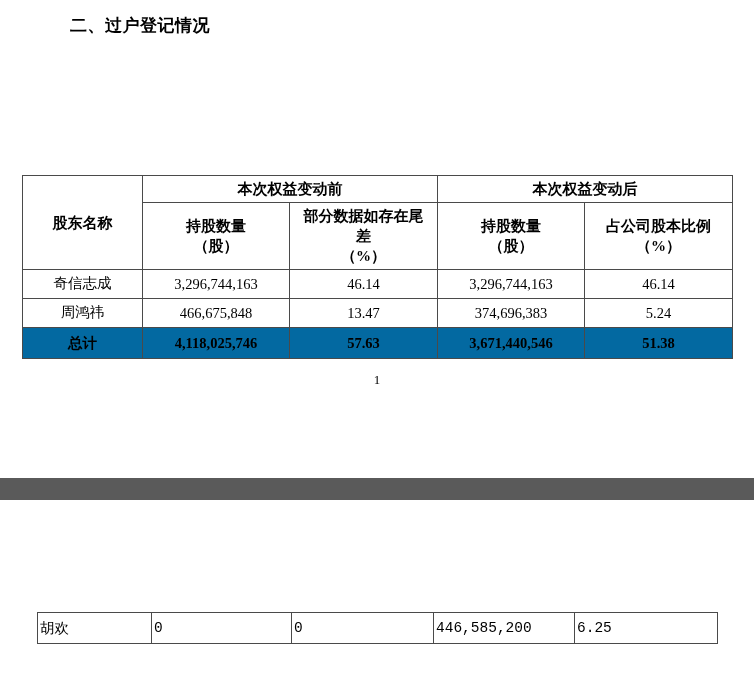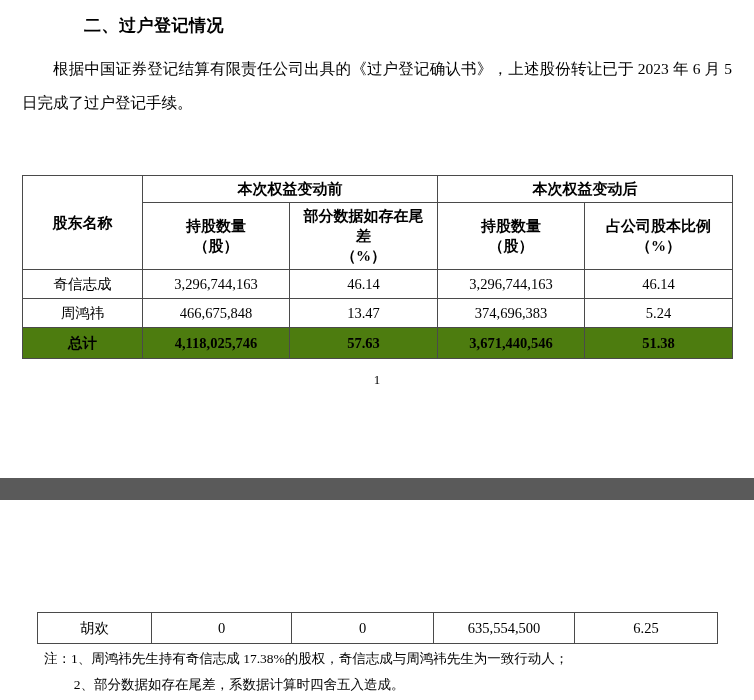--- a/index.html
+++ b/index.html
@@ -14,21 +14,21 @@
     font-family: "Liberation Serif", "DejaVu Serif", serif;
     color: #000000;
     overflow: hidden;
   }
   .page {
     position: absolute;
     inset: 0;
   }
   .section-title {
     position: absolute;
-    left: 84px;
+    left: 70px;
     top: 14px;
     font-size: 17px;
     font-weight: bold;
     letter-spacing: 0.5px;
   }
   .para {
     position: absolute;
     left: 22px;
     right: 22px;
     font-size: 15.5px;
@@ -58,28 +58,29 @@
     font-weight: bold;
     font-size: 15px;
     line-height: 20px;
   }
   .hdr-name { width: 120px; }
   .col-num { width: 147px; }
   .col-pct { width: 148px; }
   td.left-cell {
     text-align: left;
     padding-left: 10px;
+    font-family: Liberation Mono, monospace;
   }
   tr.data td {
     font-size: 14.5px;
     height: 22px;
     line-height: 20px;
   }
   tr.total td {
-    background: #4d7c0f;
+    background: #0369a1;
     font-weight: bold;
     font-size: 14.5px;
     height: 24px;
   }
   .page-number {
     position: absolute;
     left: 0;
     right: 0;
     top: 372px;
     text-align: center;
@@ -105,24 +106,25 @@
     position: absolute;
     left: 37px;
     top: 612px;
     width: 680px;
     border-collapse: collapse;
     table-layout: fixed;
     font-size: 14.5px;
   }
   table.cont td {
     border: 1px solid #4a4a4a;
-    text-align: center;
+    text-align: left;
     vertical-align: middle;
     height: 26px;
     padding: 2px;
+    font-family: Liberation Mono, monospace;
   }
   .cont-name { width: 114px; text-align: left; padding-left: 12px; }
   .cont-c2 { width: 140px; }
   .cont-c3 { width: 142px; }
   .cont-c4 { width: 141px; }
   .cont-c5 { width: 143px; }
   .notes {
     position: absolute;
     left: 44px;
     top: 646px;
@@ -132,21 +134,20 @@
   }
   .note-line { white-space: nowrap; }
 </style>
 </head>
 <body>
 
 <div class="page">
 
   <div class="section-title">二、过户登记情况</div>
 
-  <div class="para para1">根据中国证券登记结算有限责任公司出具的《过户登记确认书》，上述股份转让已于 2023 年 6 月 5 日完成了过户登记手续。</div>
 
   <table class="main">
     <colgroup>
       <col class="hdr-name">
       <col class="col-num">
       <col class="col-pct">
       <col class="col-num">
       <col class="col-pct">
     </colgroup>
     <thead>
@@ -210,24 +211,20 @@
       <col class="cont-c2">
       <col class="cont-c3">
       <col class="cont-c4">
       <col class="cont-c5">
     </colgroup>
     <tbody>
       <tr>
         <td class="cont-name">胡欢</td>
         <td>0</td>
         <td>0</td>
-        <td>635,554,500</td>
+        <td>446,585,200</td>
         <td>6.25</td>
       </tr>
     </tbody>
   </table>
 
-  <div class="notes">
-    <div class="note-line">注：1、周鸿祎先生持有奇信志成 17.38%的股权，奇信志成与周鸿祎先生为一致行动人；</div>
-    <div class="note-line" style="padding-left:2.2em">2、部分数据如存在尾差，系数据计算时四舍五入造成。</div>
-  </div>
 
 </div>
 
 </body></html>

